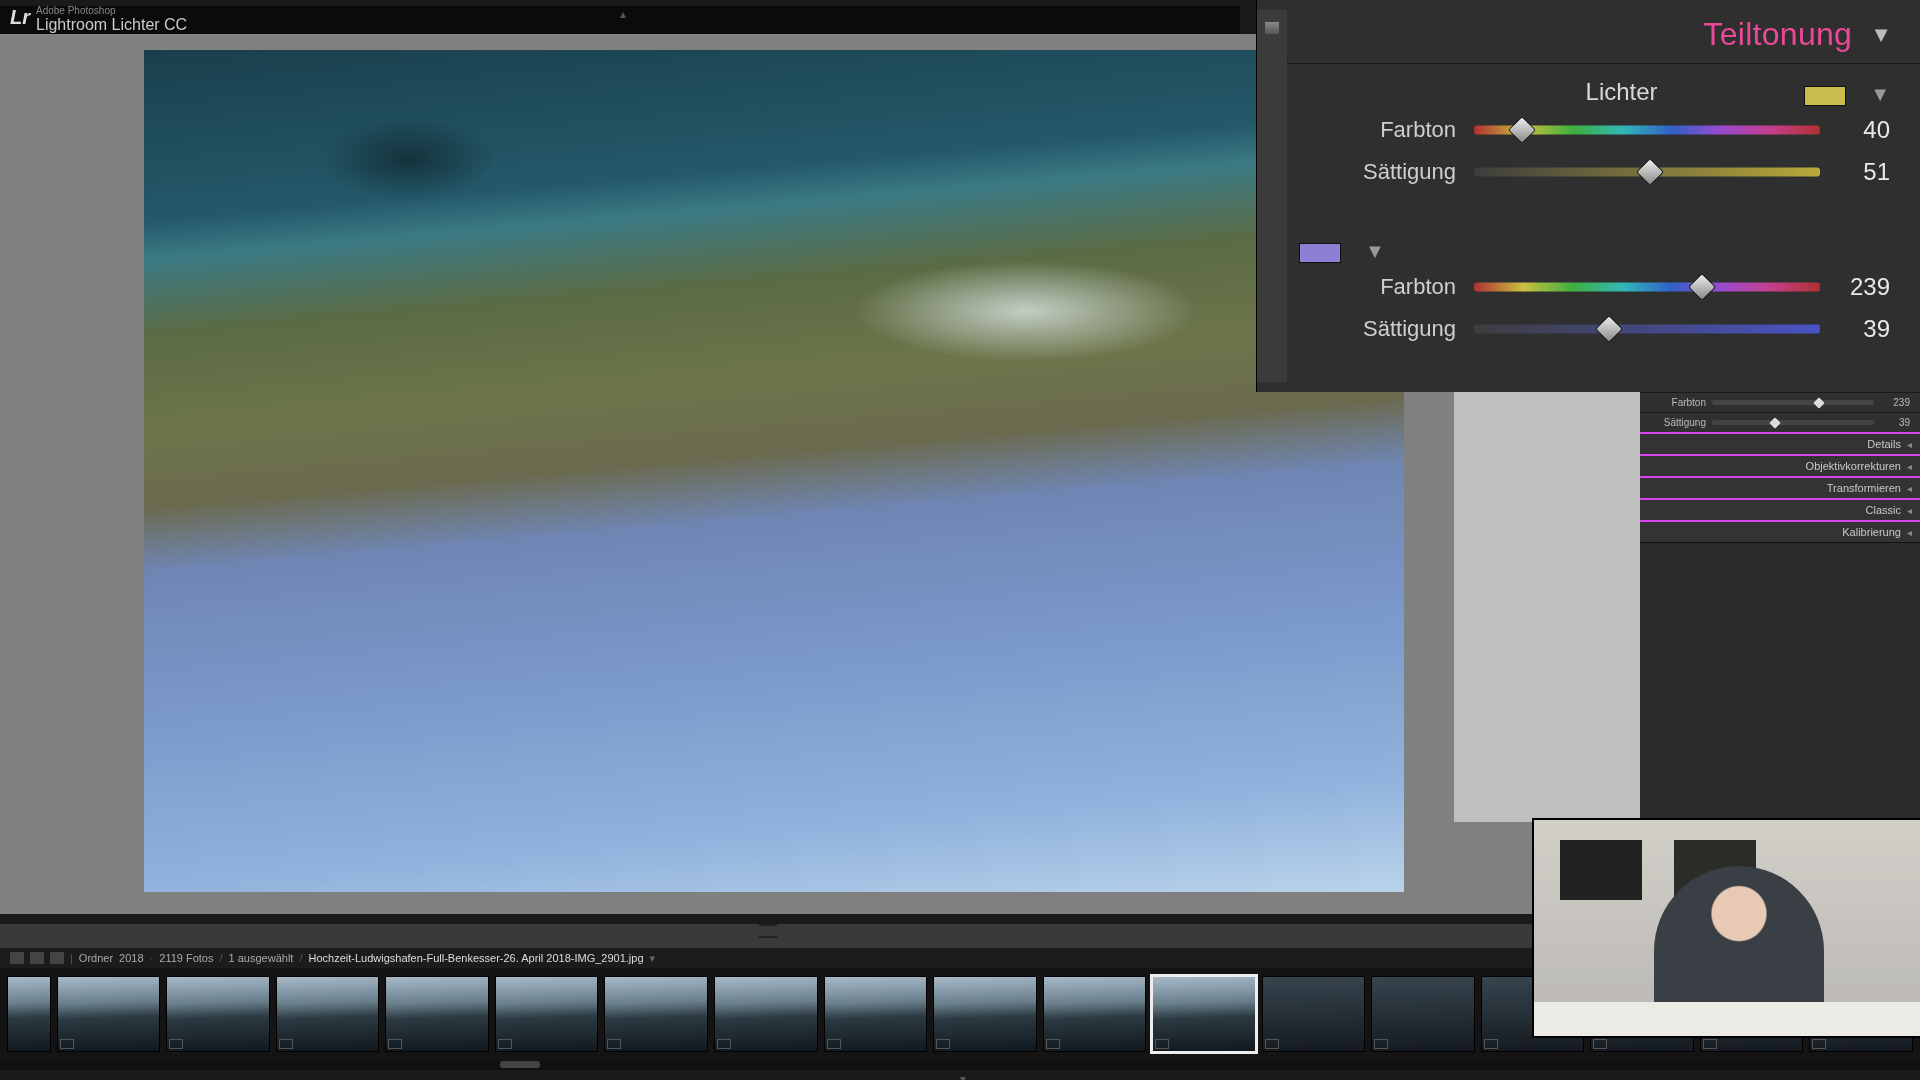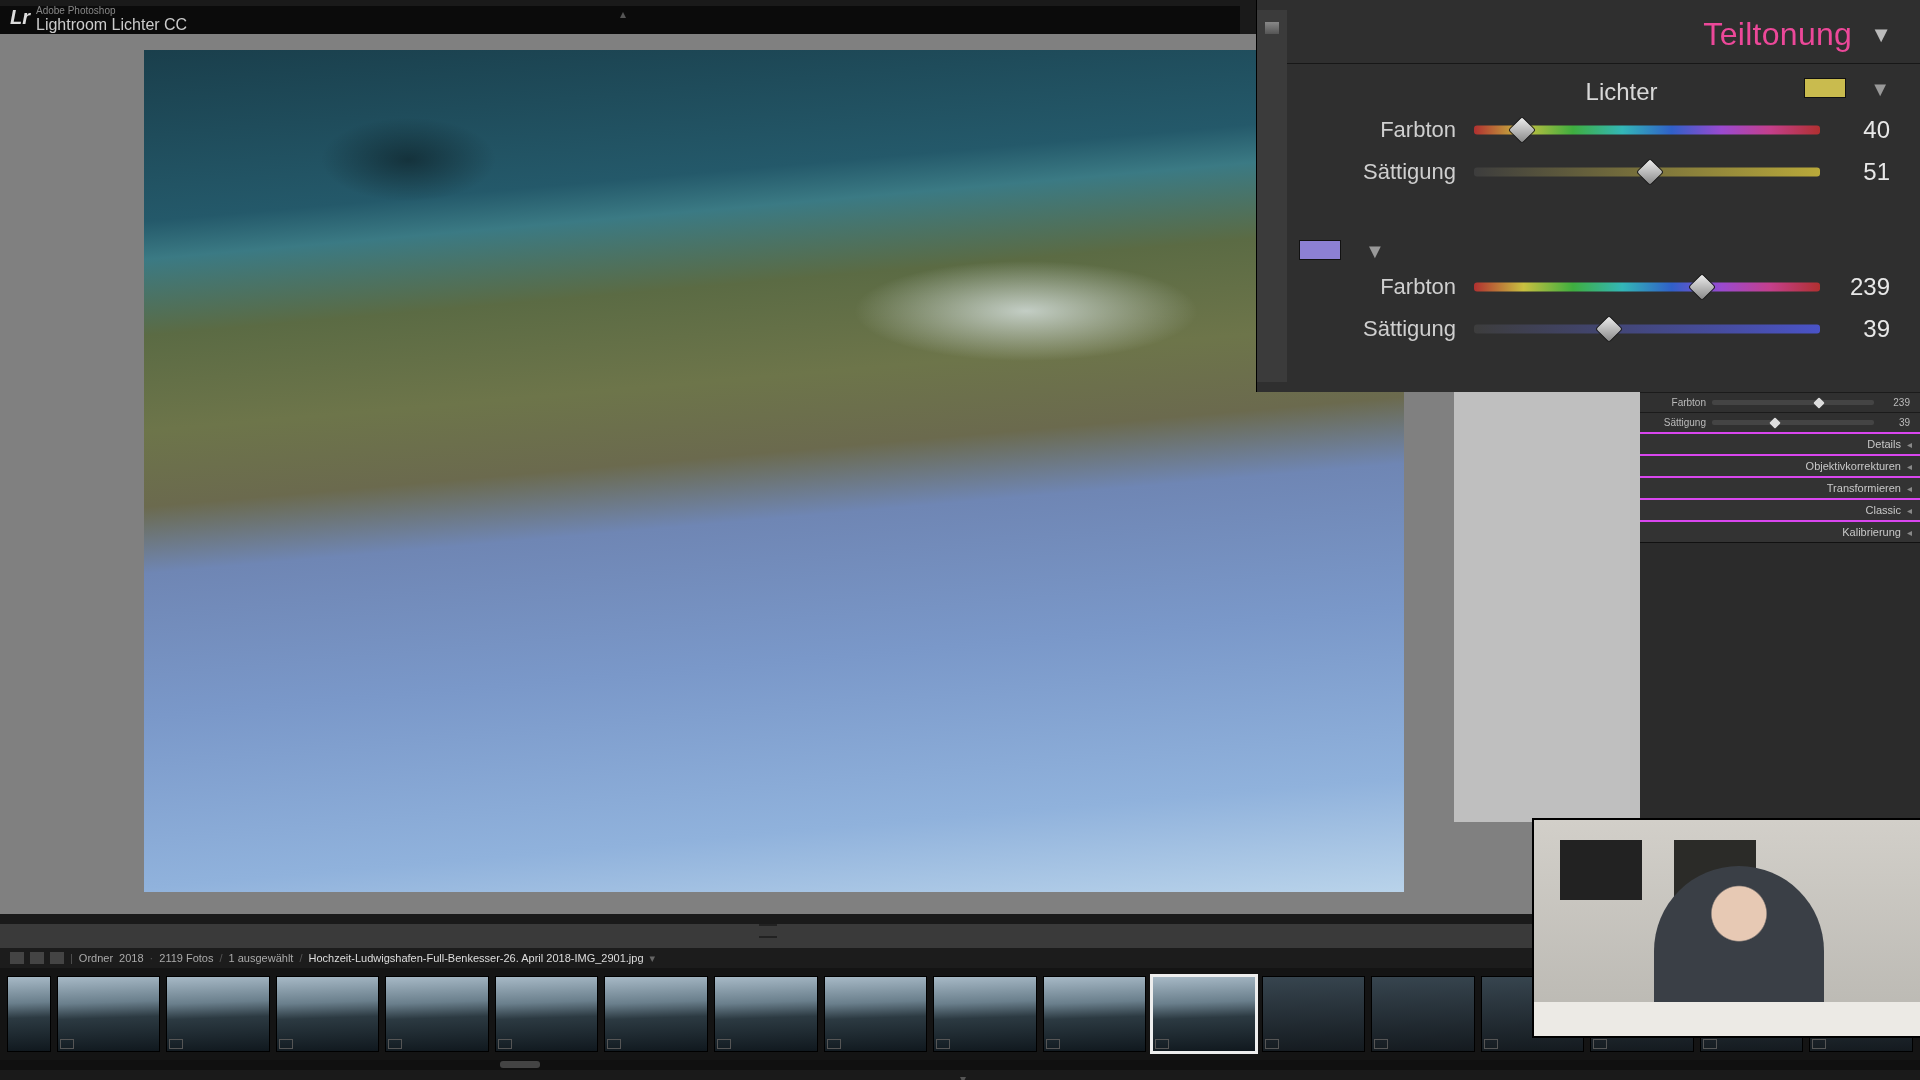--- a/index.html
+++ b/index.html
@@ -27,21 +27,21 @@
 
   
   .big-panel { position:absolute; top:0; left:1256px; width:664px; height:392px; background:#2f2f2f; color:#ddd; border-left:1px solid #000; }
   .big-panel-strip { position:absolute; left:0; top:10px; width:30px; height:372px; background:#3b3b3b; }
   .big-panel-swatch { position:absolute; left:8px; top:12px; width:14px; height:12px; background:linear-gradient(#888,#555); }
   .bp-title-row { display:flex; align-items:center; justify-content:flex-end; padding:16px 28px 10px 40px; }
   .bp-title { font-size:32px; color:#ec4899; letter-spacing:.3px; }
   .bp-chevron { font-size:22px; margin-left:18px; color:#bbb; }
   .bp-hr { height:1px; background:#171717; margin:0; }
   .bp-body { padding:14px 30px 2px 42px; }
-  .bp-section-head { display:flex; align-items:flex-start; margin-bottom:10px; }
+  .bp-section-head { display:flex; align-items:flex-end; margin-bottom:10px; }
   .bp-sec-label { flex:1; text-align:center; font-size:24px; color:#d8d8d8; margin-left:140px;}
   .bp-swatch { width:42px; height:20px; border:1px solid #111; margin-right:24px; }
   .bp-sec-chev { font-size:20px; color:#999; }
   .bp-row { display:flex; align-items:center; margin:6px 0 14px; }
   .bp-row-label { width:175px; text-align:right; font-size:22px; color:#cfcfcf; padding-right:18px; }
   .bp-slider { flex:1; position:relative; height:22px; }
   .bp-track { position:absolute; left:0; right:0; top:50%; height:9px; border-radius:3px; transform:translateY(-50%); }
   .hue-track { background:linear-gradient(90deg,#b03030,#c9c040,#3fae3f,#33b7b7,#3060c8,#9a4ad0,#c43f8b,#b03030); }
   .gray-track { background:#444; }
   .bp-thumb { position:absolute; top:50%; width:20px; height:20px; border-radius:3px; transform:translate(-50%,-50%) rotate(45deg); background:linear-gradient(135deg,#eee,#888); border:1px solid #222; }

